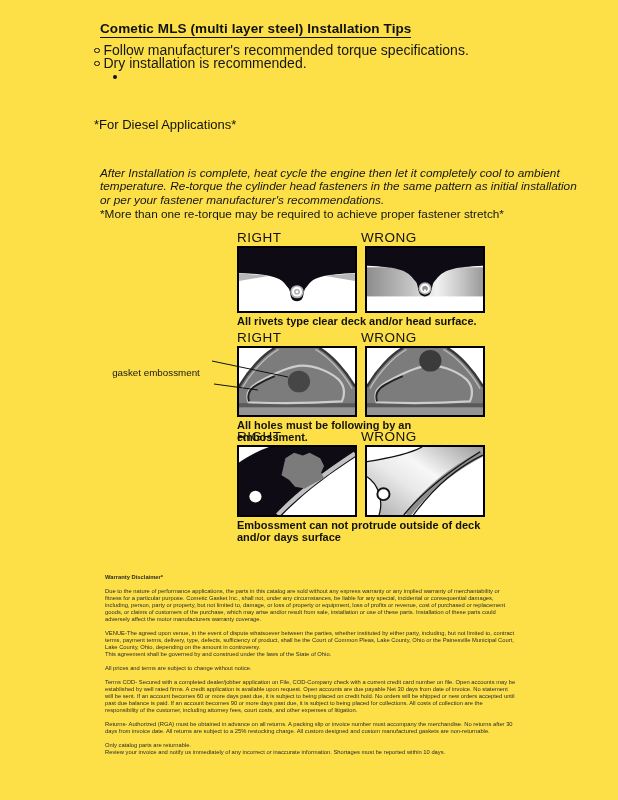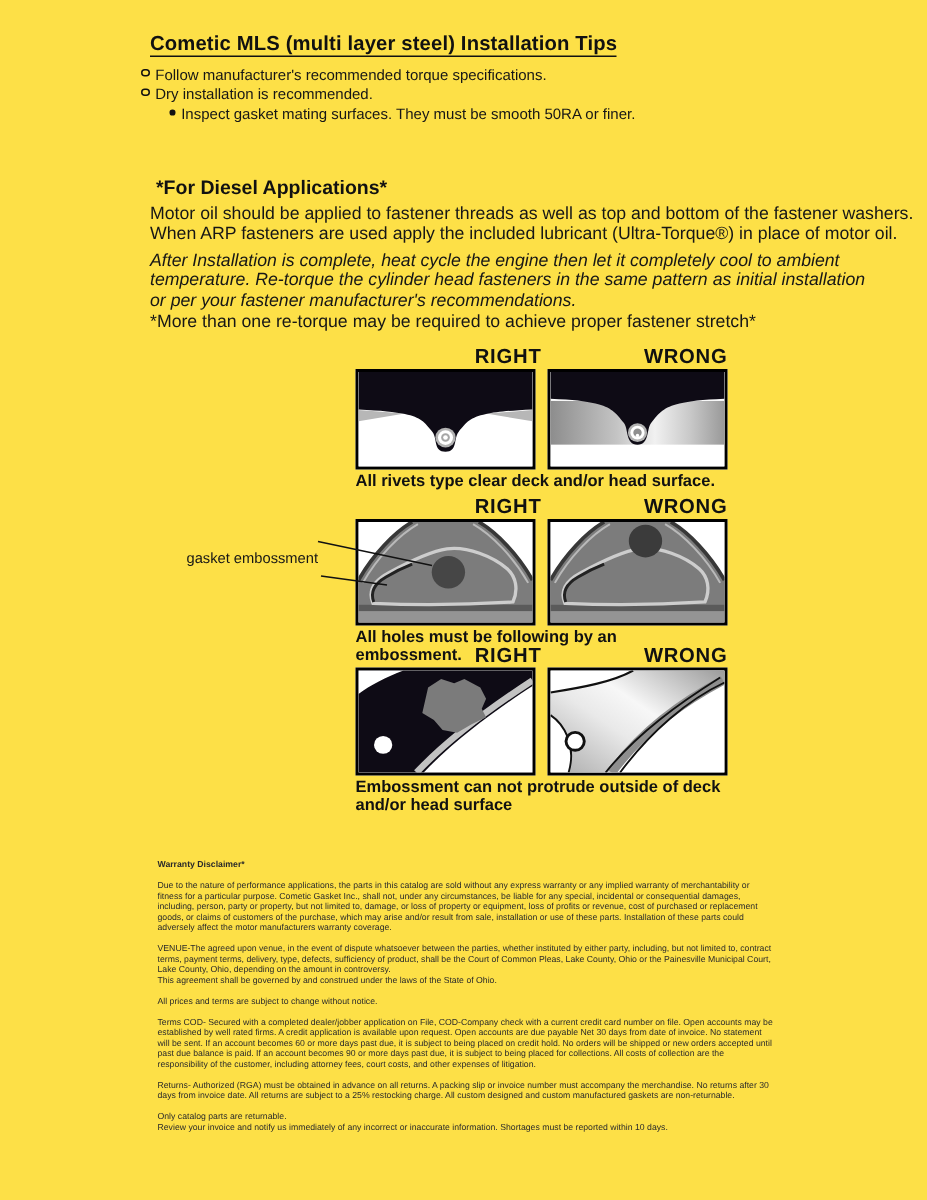--- a/index.html
+++ b/index.html
@@ -2,69 +2,67 @@
 <html><head>
 <meta charset="utf-8">
 <style>
   html,body{margin:0;padding:0;background:#fff;}
   .page{position:relative;width:618px;height:800px;background:#fde047;overflow:hidden;
         font-family:"Liberation Sans","DejaVu Sans",sans-serif;color:#161616;}
 
   .title{position:absolute;left:100px;top:21px;font-size:13.5px;font-weight:bold;
          color:#111;border-bottom:1.6px solid #111;padding-bottom:1px;letter-spacing:0.1px;}
 
-  .bullets{position:absolute;left:94px;top:44px;font-size:10px;line-height:13px;}
+  .bullets{position:absolute;left:94px;top:44px;font-size:14px;line-height:13px;}
   .brow{white-space:nowrap;}
   .ring{display:inline-block;width:3.5px;height:3.5px;border:1px solid #111;border-radius:50%;
         margin-right:4px;vertical-align:2px;}
   .dot{display:inline-block;width:3.8px;height:3.8px;background:#111;border-radius:50%;
        margin-right:4px;vertical-align:2px;}
   .sub{margin-left:19px;}
 
-  .h2{position:absolute;left:104px;top:117px;font-size:13px;font-weight:bold;color:#111;}
+  .h2{position:absolute;left:94px;top:117px;font-size:13px;font-weight:normal;color:#111;}
   .para{position:absolute;left:100px;font-size:11.8px;line-height:13.4px;white-space:pre-line;}
   .para1{top:136px;}
   .para2{top:167px;font-style:italic;}
   .note{top:208px;text-align:center;}
 
   .dia{position:absolute;left:237px;width:248px;}
   .d1{top:230px;}.d2{top:330px;}.d3{top:429px;}
   .hdr-row{display:flex;}
-  .hdr{width:124px;text-align:right;font-weight:bold;font-size:13.5px;letter-spacing:0.5px;color:#111;}
+  .hdr{width:124px;text-align:left;font-weight:normal;font-size:13.5px;letter-spacing:0.5px;color:#111;}
   .panel-row{display:flex;gap:8px;margin-top:1px;}
   .panel{width:116px;border:2px solid #000;line-height:0;background:#fff;}
   .cap{font-weight:bold;font-size:11px;line-height:11.5px;margin-top:3px;white-space:pre-line;color:#111;}
 
   .dia-labels{position:absolute;left:100px;top:344px;width:112px;text-align:right;
               font-size:9.8px;line-height:10.6px;white-space:pre-line;}
-  .label2{margin-top:13px;}
+  .label2{margin-top:13px;text-align:center;}
   .leaders{position:absolute;left:200px;top:352px;z-index:5;}
 
   .legal{position:absolute;left:105px;top:574px;width:412px;font-size:5.8px;line-height:7px;color:#2a2a2a;}
   .legal-h{font-weight:bold;margin:0 0 7px 0;}
   .legal p{margin:0 0 7px 0;white-space:pre-line;}
 
   .pagenum{position:absolute;left:385px;top:804px;font-size:13px;letter-spacing:0.3px;color:#222;}
 </style>
 </head>
 <body>
 
 <div class="page">
 
   <div class="title">Cometic MLS (multi layer steel) Installation Tips</div>
 
   <div class="bullets">
     <div class="brow"><span class="ring"></span><span>Follow manufacturer's recommended torque specifications.</span></div>
     <div class="brow"><span class="ring"></span><span>Dry installation is recommended.</span></div>
-    <div class="brow sub"><span class="dot"></span><span>Inspect gasket mating surfaces.  They must be smooth 50RA or finer.</span></div>
+    <div class="brow sub"><span class="dot"></span></div>
   </div>
 
   <div class="h2">*For Diesel Applications*</div>
-  <div class="para para1">Motor oil should be applied to fastener threads as well as top and bottom of the fastener washers.
-When ARP fasteners are used apply the included lubricant (Ultra-Torque®) in place of motor oil.</div>
   <div class="para para2">After Installation is complete, heat cycle the engine then let it completely cool to ambient
 temperature. Re-torque the cylinder head fasteners in the same pattern as initial installation
 or per your fastener manufacturer's recommendations.</div>
   <div class="para note">*More than one re-torque may be required to achieve proper fastener stretch*</div>
 
   <div class="dia d1">
     <div class="hdr-row">
       <span class="hdr">RIGHT</span>
       <span class="hdr">WRONG</span>
     </div>
@@ -186,21 +184,21 @@
           <path d="M42,72 C63,43 92,21.5 119,7" stroke="#8e8e8e" stroke-width="6.5" fill="none"></path>
           <path d="M48,72 C69,43 95,20.5 120,8.5" stroke="#111111" stroke-width="1.3" fill="none"></path>
           <path d="M38,72 C60,44 89,23 117,5" stroke="#111111" stroke-width="1.3" fill="none"></path>
           <path d="M0,15.5 C22,12 43,8 57,0" stroke="#111111" stroke-width="1.5" fill="none"></path>
           <path d="M12.5,72 C18,53 9.5,38 0,31.5" stroke="#111111" stroke-width="1.3" fill="none"></path>
           <circle cx="17" cy="50" r="6.3" fill="#ffffff" stroke="#111111" stroke-width="2"></circle>
         </svg>
       </div>
     </div>
     <div class="cap">Embossment can not protrude outside of deck
-and/or head surface</div>
+and/or days surface</div>
   </div>
 
   <div class="legal">
     <p class="legal-h">Warranty Disclaimer*</p>
     <p>Due to the nature of performance applications, the parts in this catalog are sold without any express warranty or any implied warranty of merchantability or fitness for a particular purpose.  Cometic Gasket Inc., shall not, under any circumstances, be liable for any special, incidental or consequential damages, including, person, party or property, but not limited to, damage, or loss of property or equipment, loss of profits or revenue, cost of purchased or replacement goods, or claims of customers of the purchase, which may arise and/or result from sale, installation or use of these parts.  Installation of these parts could adversely affect the motor manufacturers warranty coverage.</p>
     <p>VENUE-The agreed upon venue, in the event of dispute whatsoever between the parties, whether instituted by either party, including, but not limited to, contract terms, payment terms, delivery, type, defects, sufficiency of product, shall be the Court of Common Pleas, Lake County, Ohio or the Painesville Municipal Court, Lake County, Ohio, depending on the amount in controversy.
 This agreement shall be governed by and construed under the laws of the State of Ohio.</p>
     <p>All prices and terms are subject to change without notice.</p>
     <p>Terms COD- Secured with a completed dealer/jobber application on File, COD-Company check with a current credit card number on file.  Open accounts may be established by well rated firms.  A credit application is available upon request.  Open accounts are due payable Net 30 days from date of invoice.  No statement will be sent.  If an account becomes 60 or more days past due, it is subject to being placed on credit hold.  No orders will be shipped or new orders accepted until past due balance is paid.  If an account becomes 90 or more days past due, it is subject to being placed for collections.  All costs of collection are the responsibility of the customer, including attorney fees, court costs, and other expenses of litigation.</p>
     <p>Returns- Authorized (RGA) must be obtained in advance on all returns.  A packing slip or invoice number must accompany the merchandise.  No returns after 30 days from invoice date.  All returns are subject to a 25% restocking charge.  All custom designed and custom manufactured gaskets are non-returnable.</p>

